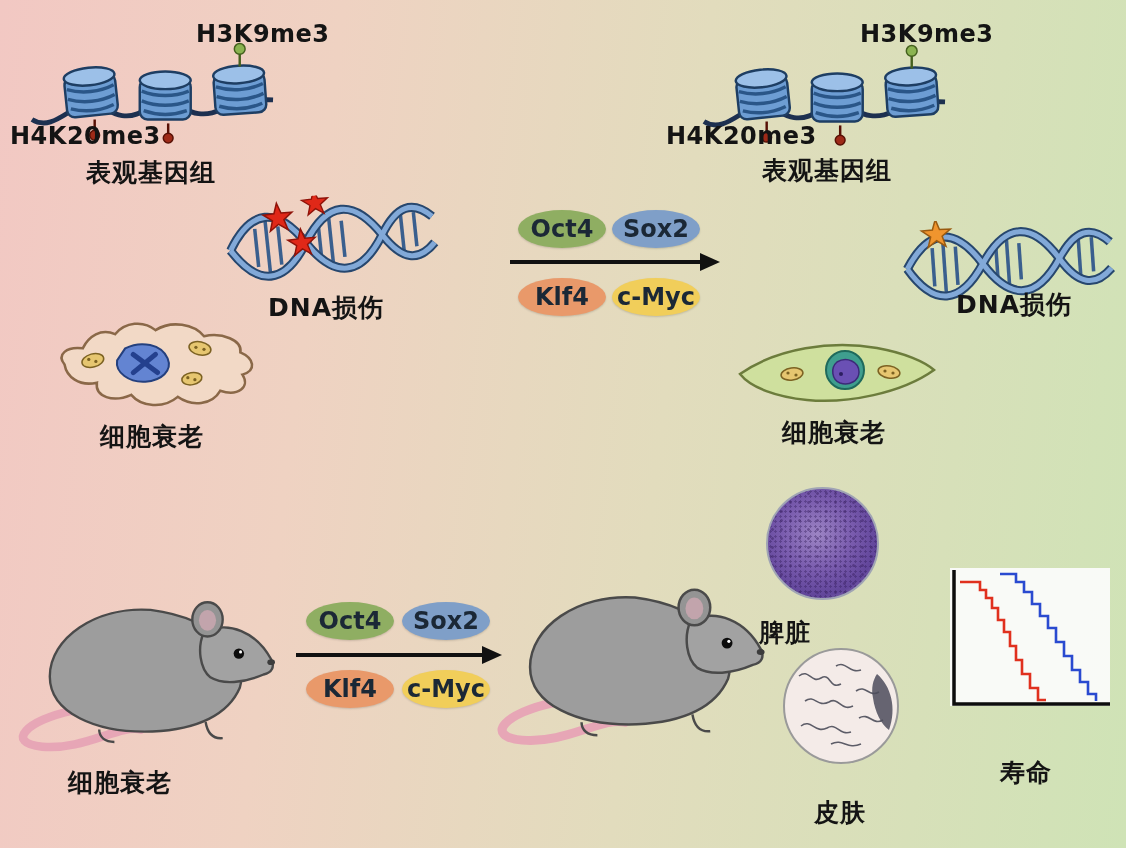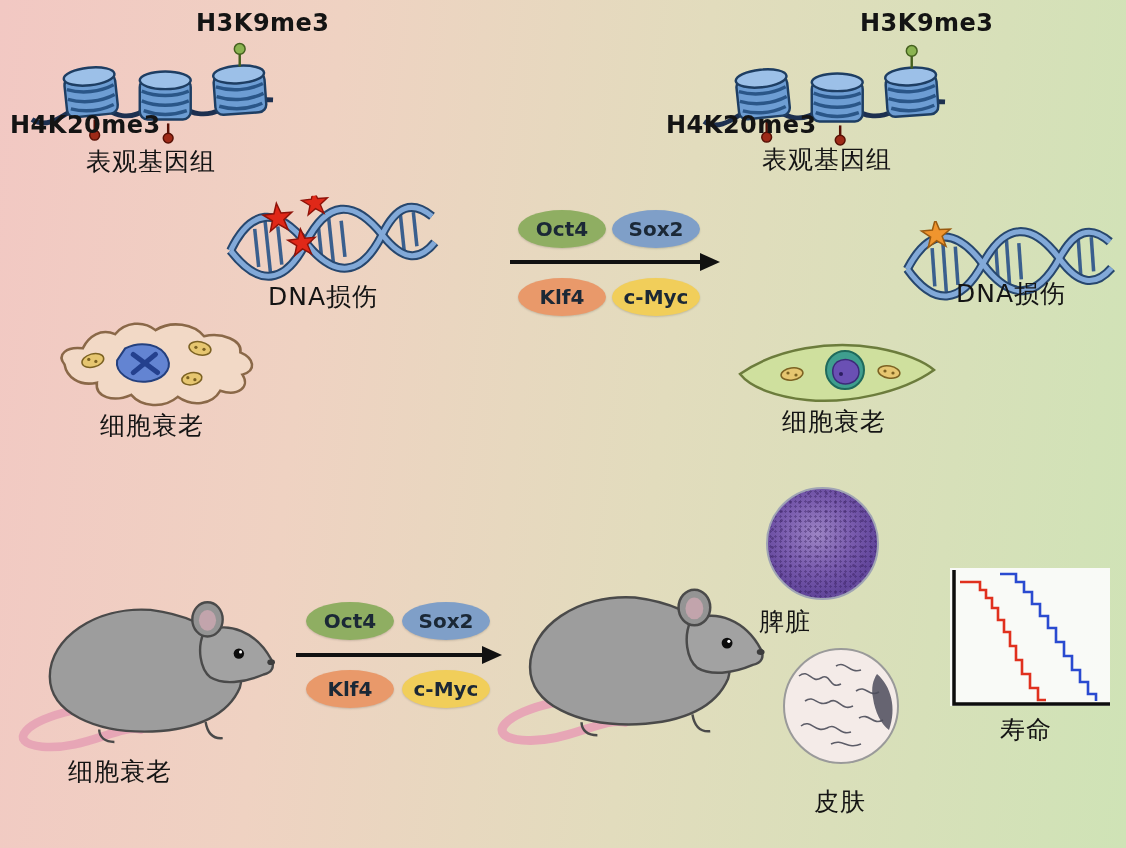--- a/index.html
+++ b/index.html
@@ -3,27 +3,27 @@
 <meta charset="utf-8">
 <style>
   * { margin:0; padding:0; box-sizing:border-box; }
   html,body { width:1126px; height:848px; }
   body { font-family:"DejaVu Sans","Liberation Sans",sans-serif; }
   .canvas {
     position:relative; width:1126px; height:848px; overflow:hidden;
     background:linear-gradient(97deg,#f2c8c3 0%,#efd2c2 28%,#e2dcbd 58%,#cfe3b6 100%);
   }
   .abs { position:absolute; }
-  .lbl { position:absolute; color:#141414; white-space:nowrap; line-height:1.1; }
+  .lbl { position:absolute; color:#141414; white-space:nowrap; line-height:1.1;margin-top:11px; }
   .en  { font-size:24px; font-weight:600; letter-spacing:0.5px; }
-  .cn  { font-size:25px; font-weight:400; letter-spacing:1px;text-align:right; }
+  .cn  { font-size:25px; font-weight:700; letter-spacing:1px;text-align:right; }
   .factor {
     position:absolute; width:88px; height:38px; border-radius:50%;
     display:flex; align-items:center; justify-content:center;
-    font-size:20px; font-weight:600; color:#1b2836;
+    font-size:24px; font-weight:600; color:#1b2836;
     box-shadow:0 1px 2px rgba(0,0,0,0.15);
   }
   .spleen {
     position:absolute; width:113px; height:113px; border-radius:50%;
     background-image:
       radial-gradient(rgba(58,32,98,0.45) 1.3px, transparent 1.5px),
       radial-gradient(rgba(40,20,80,0.35) 1.1px, transparent 1.3px),
       radial-gradient(circle at 45% 42%, #9c84c4 0%, #7a5cae 40%, #61459a 70%, #a08ac0 92%, #cabad8 100%);
     background-size:9px 9px, 5px 5px, 100% 100%;
     border:2px solid #a0a4b4;
@@ -202,15 +202,15 @@
     <path d="M96,28 C 110,40 116,62 108,84 C 100,78 94,66 92,52 C 90,42 92,34 96,28 Z" fill="#4c4c5c" opacity="0.85" clip-path="url(#skinclip)"></path>
   </svg>
   <div class="lbl cn" style="left:814px;top:788px">皮肤</div>
 
   <svg class="abs" style="left:944px;top:566px" width="170" height="148" viewBox="0 0 170 148">
     <rect x="6" y="2" width="160" height="138" fill="rgba(252,252,252,0.92)"></rect>
     <path d="M10,4 L10,138 L166,138" fill="none" stroke="#0d0d0d" stroke-width="3.5"></path>
     <path d="M16,16 L36,16 L36,24 L42,24 L42,32 L48,32 L48,42 L54,42 L54,54 L60,54 L60,66 L66,66 L66,80 L72,80 L72,94 L78,94 L78,108 L86,108 L86,122 L94,122 L94,134 L102,134" fill="none" stroke-width="2.6" stroke="#e0301e"></path>
     <path d="M56,8 L72,8 L72,16 L80,16 L80,26 L88,26 L88,38 L96,38 L96,50 L104,50 L104,62 L112,62 L112,76 L120,76 L120,90 L128,90 L128,104 L136,104 L136,116 L144,116 L144,128 L152,128 L152,135" fill="none" stroke-width="2.6" stroke="#2a4ad0"></path>
   </svg>
-  <div class="lbl cn" style="left:1000px;top:716px">寿命</div>
+  <div class="lbl cn" style="left:1000px;top:748px">寿命</div>
 
 </div>
 
 </body></html>

